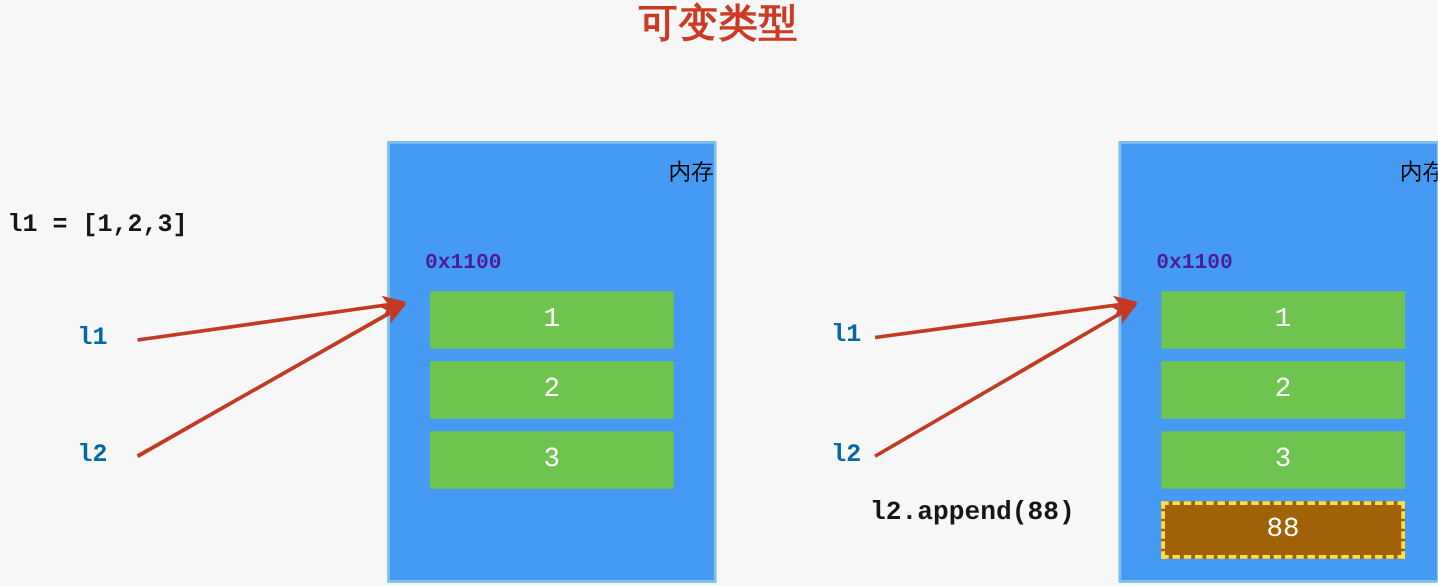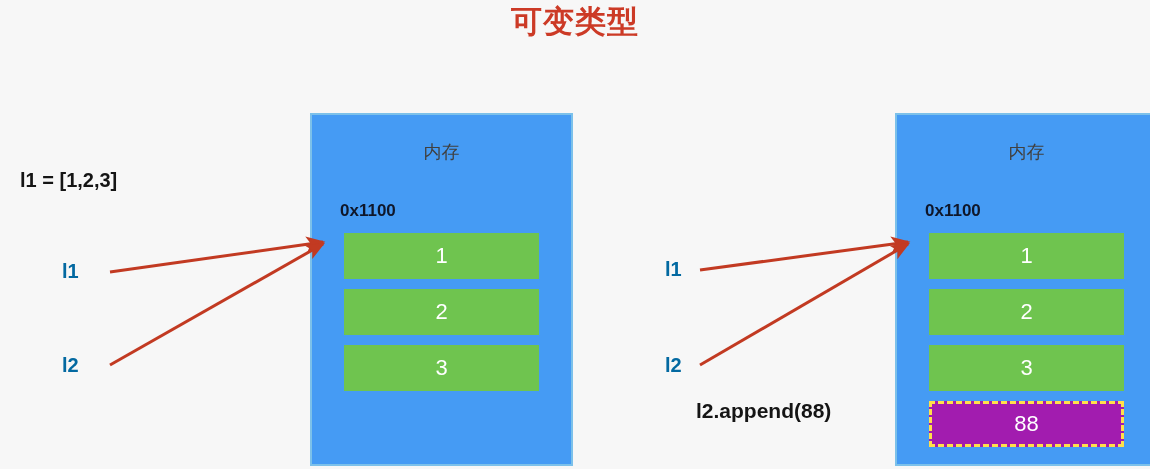--- a/index.html
+++ b/index.html
@@ -10,40 +10,41 @@
     width: 1150px;
     height: 469px;
     background: #f7f7f7;
     font-family: "Liberation Sans", "DejaVu Sans", sans-serif;
     overflow: hidden;
   }
   #stage {
     position: relative;
     width: 1150px;
     height: 422px;
+    font-family: Liberation Mono, monospace;
   }
 
   
   .title {
     position: absolute;
     left: 0;
     top: 2px;
     width: 1150px;
     text-align: center;
     font-size: 31px;
     font-weight: bold;
     color: #cc3a26;
     letter-spacing: 1px;
     line-height: 40px;
   }
 
   
   .code-block {
     position: absolute;
-    left: 20px;
+    left: 6px;
     top: 113px;
     font-size: 20px;
     font-weight: bold;
     color: #151515;
     line-height: 27px;
     white-space: pre;
   }
 
   
   .mem-panel {
@@ -61,33 +62,33 @@
   #mem-panel-right {
     left: 895px;
     top: 113px;
     width: 263px;
     height: 353px;
   }
 
   .mem-title {
     position: absolute;
     left: 0;
-    top: 26px;
+    top: 13px;
     width: 100%;
-    text-align: center;
-    color: #404040;
+    text-align: right;
+    color: #000000;
     font-size: 18px;
     line-height: 22px;
   }
 
   .mem-address {
     position: absolute;
     left: 28px;
     top: 86px;
-    color: #0f172a;
+    color: #4c1d95;
     font-size: 17px;
     font-weight: bold;
     line-height: 20px;
   }
 
   .cell-stack {
     position: absolute;
     left: 32px;
     top: 118px;
     width: 195px;
@@ -98,21 +99,21 @@
     margin-bottom: 10px;
     color: #ffffff;
     font-size: 22px;
     text-align: center;
     line-height: 46px;
   }
   .cell-green {
     background: #6fc44f;
   }
   .cell-pink {
-    background: #a21caf;
+    background: #a16207;
     border: 3px dashed #ffe04a;
     line-height: 40px;
   }
 
   
   .var-label {
     position: absolute;
     font-size: 20px;
     font-weight: bold;
     color: #0369a1;

